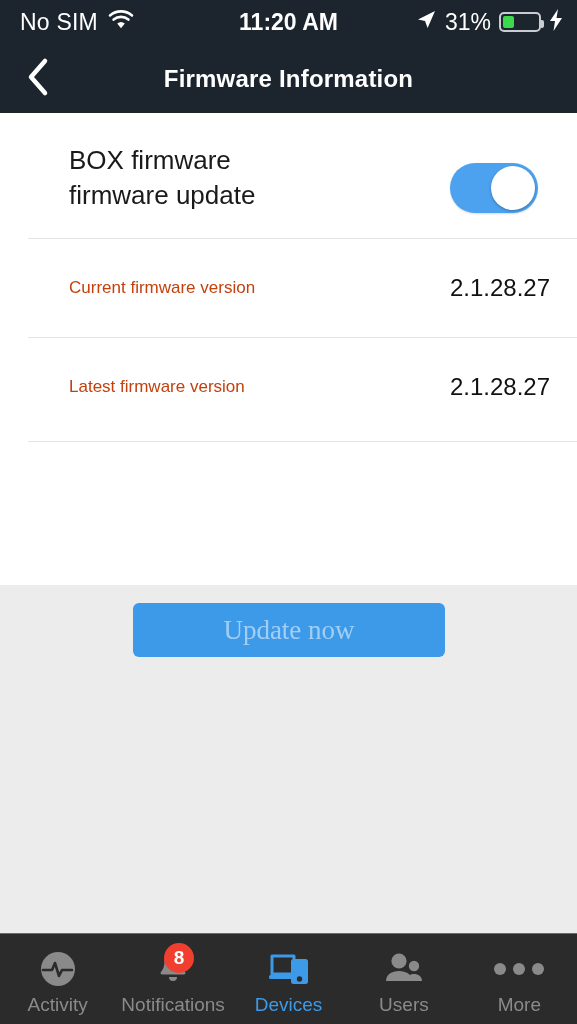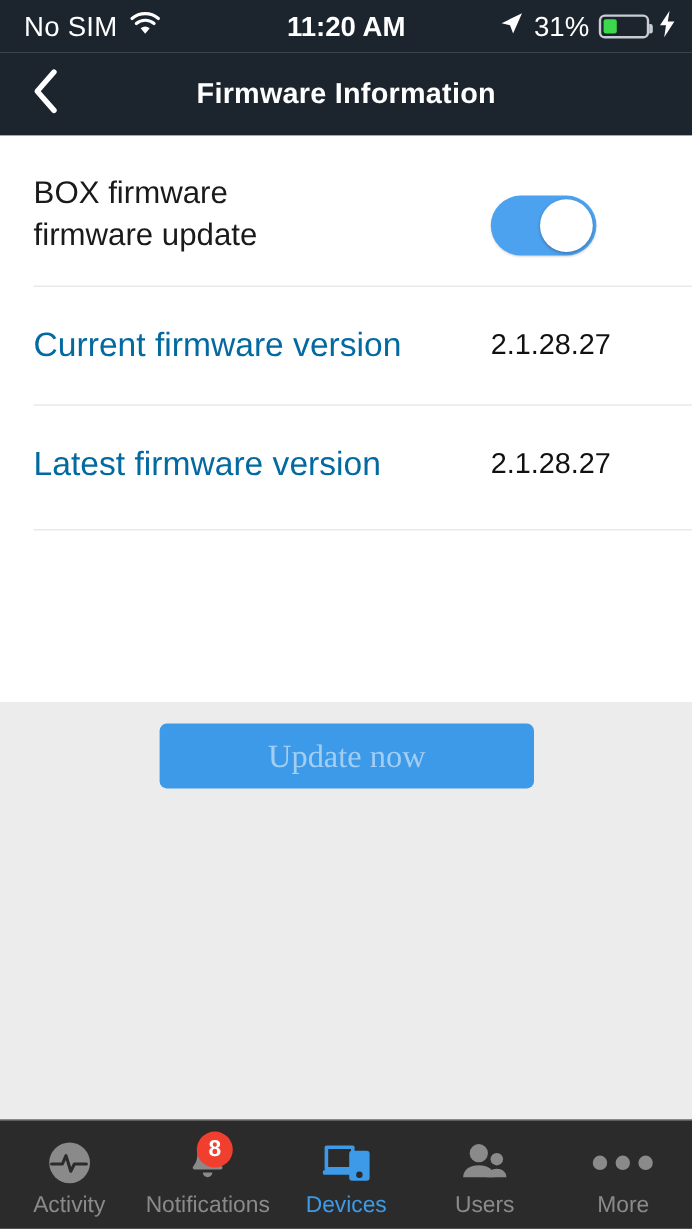--- a/index.html
+++ b/index.html
@@ -45,21 +45,21 @@
     position:absolute; left:0; top:0; width:577px; height:69px;
     display:flex; align-items:center; justify-content:center;
     font-size:24px; font-weight:bold; letter-spacing:.2px;
   }
 
   
   .card{
     position:absolute; top:113px; left:0; width:577px; height:472px;
     background:#ffffff;
   }
-  .row{ position:relative; width:525px; }
+  .row{ position:relative; width:525px;margin-left:41px; }
   .row-auto{ height:125px; display:flex; align-items:center; }
   .row-label-2line{
     position:absolute; left:28px; top:30px;
     font-size:26px; line-height:35px; color:#1a1a1a;
   }
   .toggle{
     position:absolute; right:28px; top:50px;
     width:88px; height:50px; border-radius:25px; background:#4da2f0;
     cursor:pointer;
     box-shadow:0 1px 2px rgba(0,0,0,.15);
@@ -68,21 +68,21 @@
     position:absolute; right:3px; top:3px; width:44px; height:44px;
     background:#fff; border-radius:50%;
     box-shadow:0 1px 3px rgba(0,0,0,.3);
   }
   .sep{
     position:absolute; left:28px; width:549px; height:1px; background:#e4e4e4;
   }
   .row-value{ height:99px; }
   .row-value .lbl{
     position:absolute; left:28px; top:50%; transform:translateY(-50%);
-    font-size:28px; color:#0369a1;
+    font-size:17px; color:#c2410c;
   }
   .row-value .val{
     position:absolute; right:16px; top:50%; transform:translateY(-50%);
     font-size:24px; color:#111;
   }
   .update-btn{
     position:absolute; left:133px; top:490px; width:312px; height:54px;
     background:#3d9ae8; border:none; border-radius:6px; cursor:pointer;
     font-family:Liberation Serif, serif;
     font-size:27px; color:rgba(255,255,255,.52);

